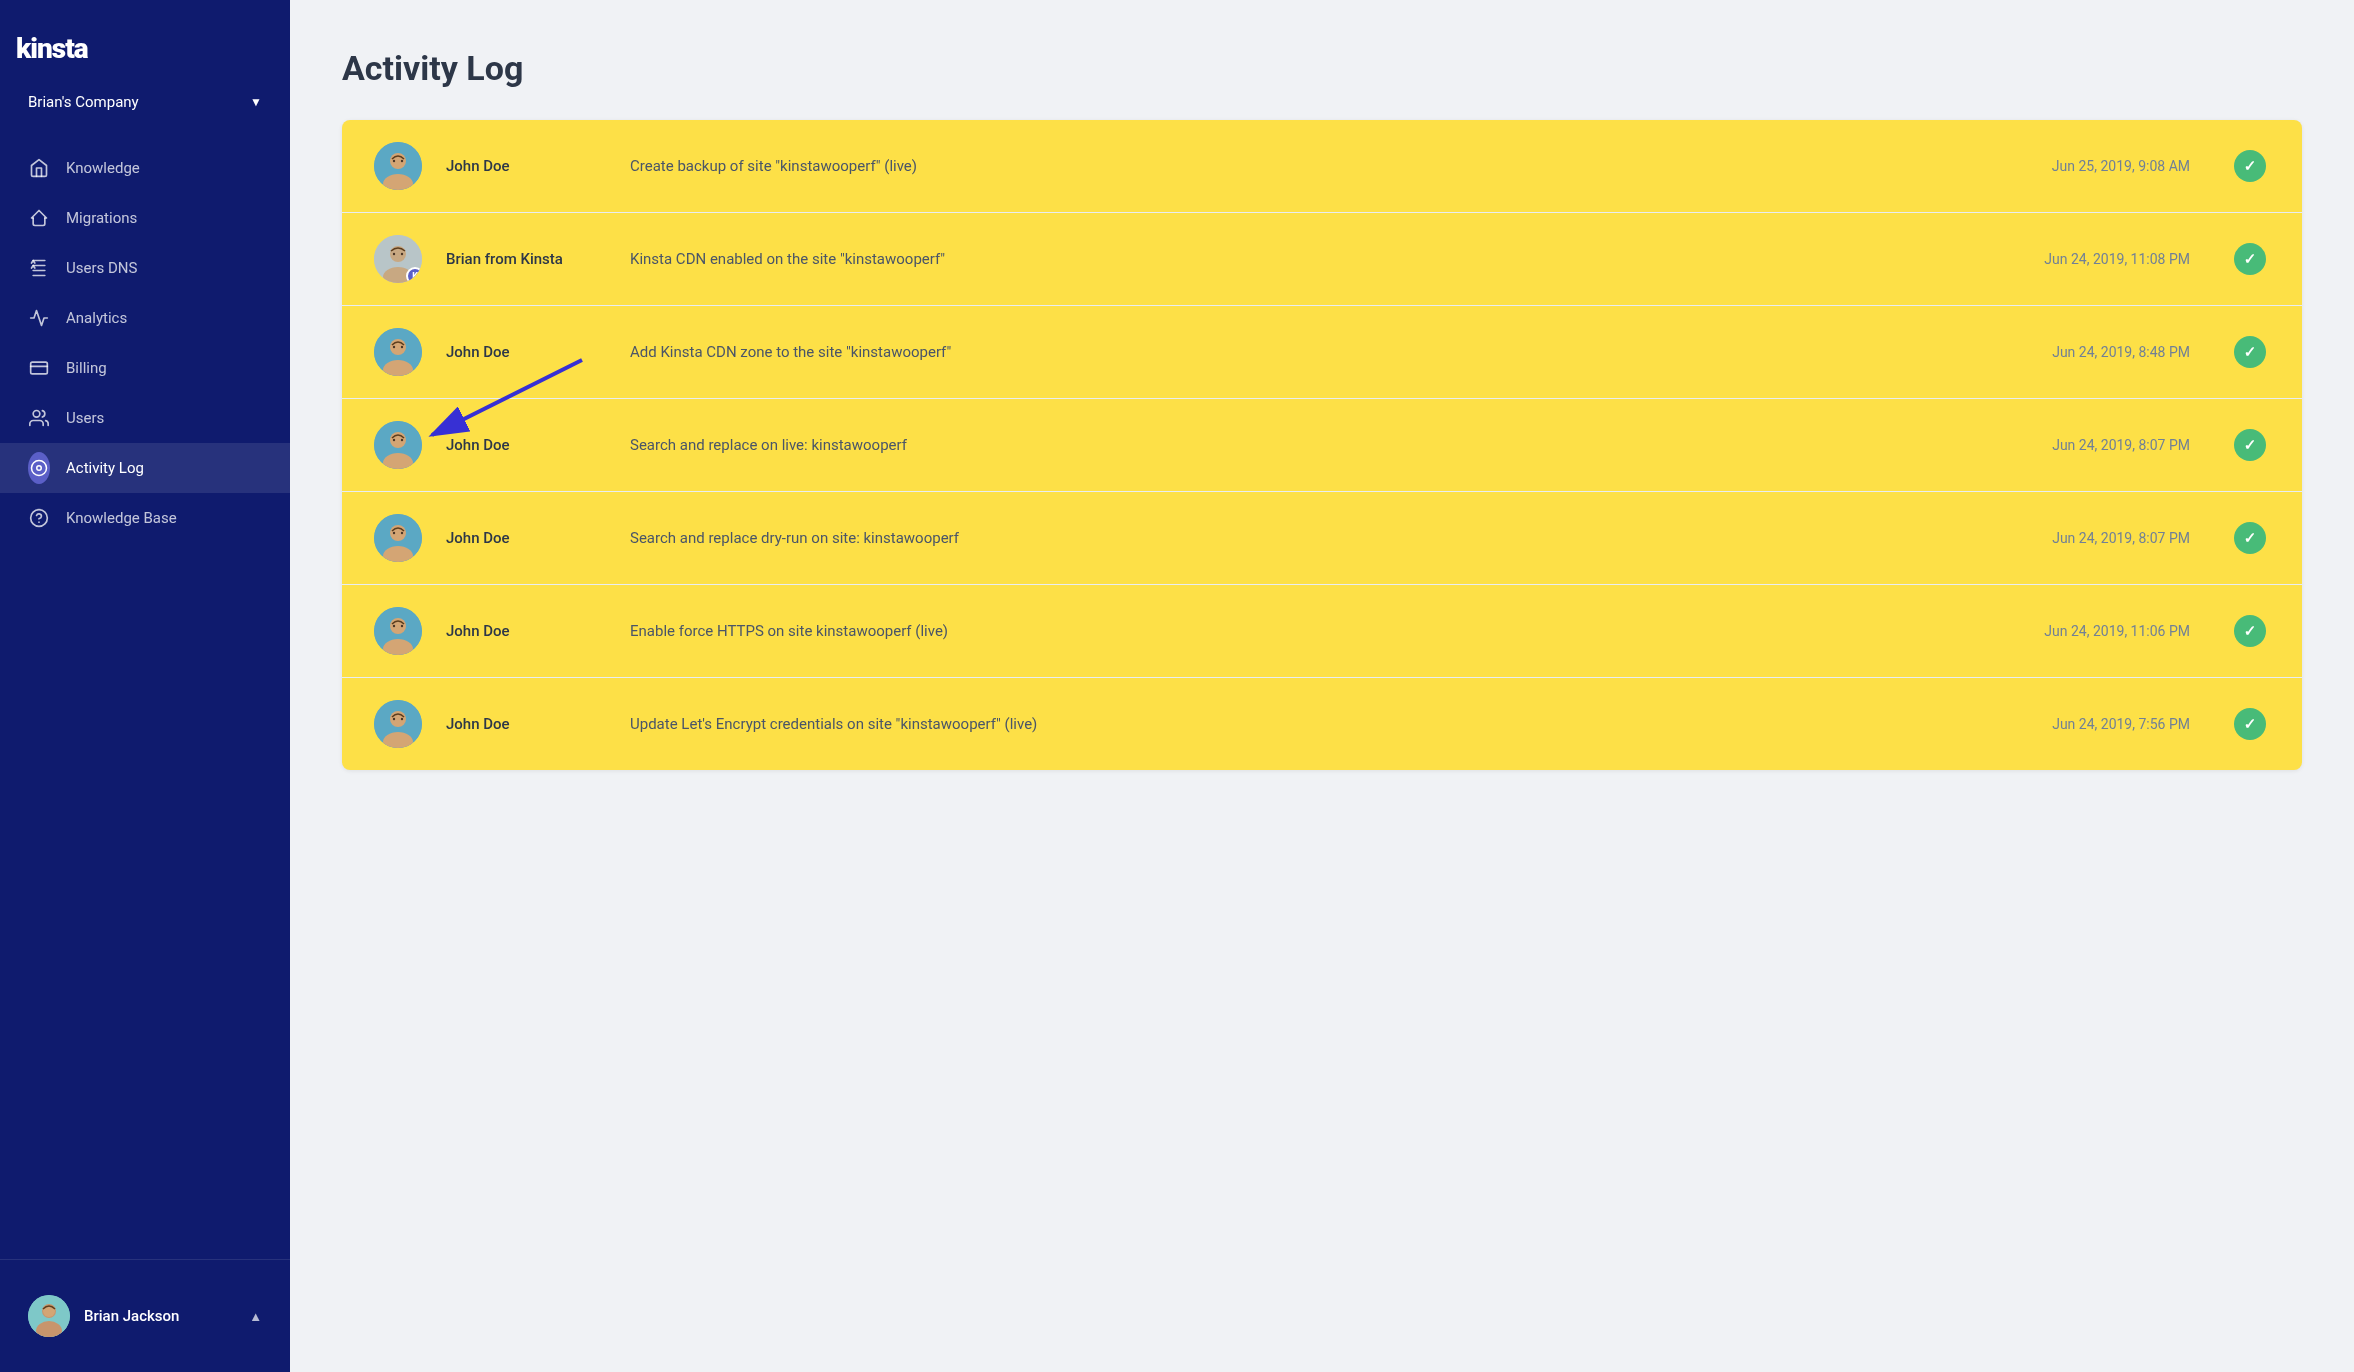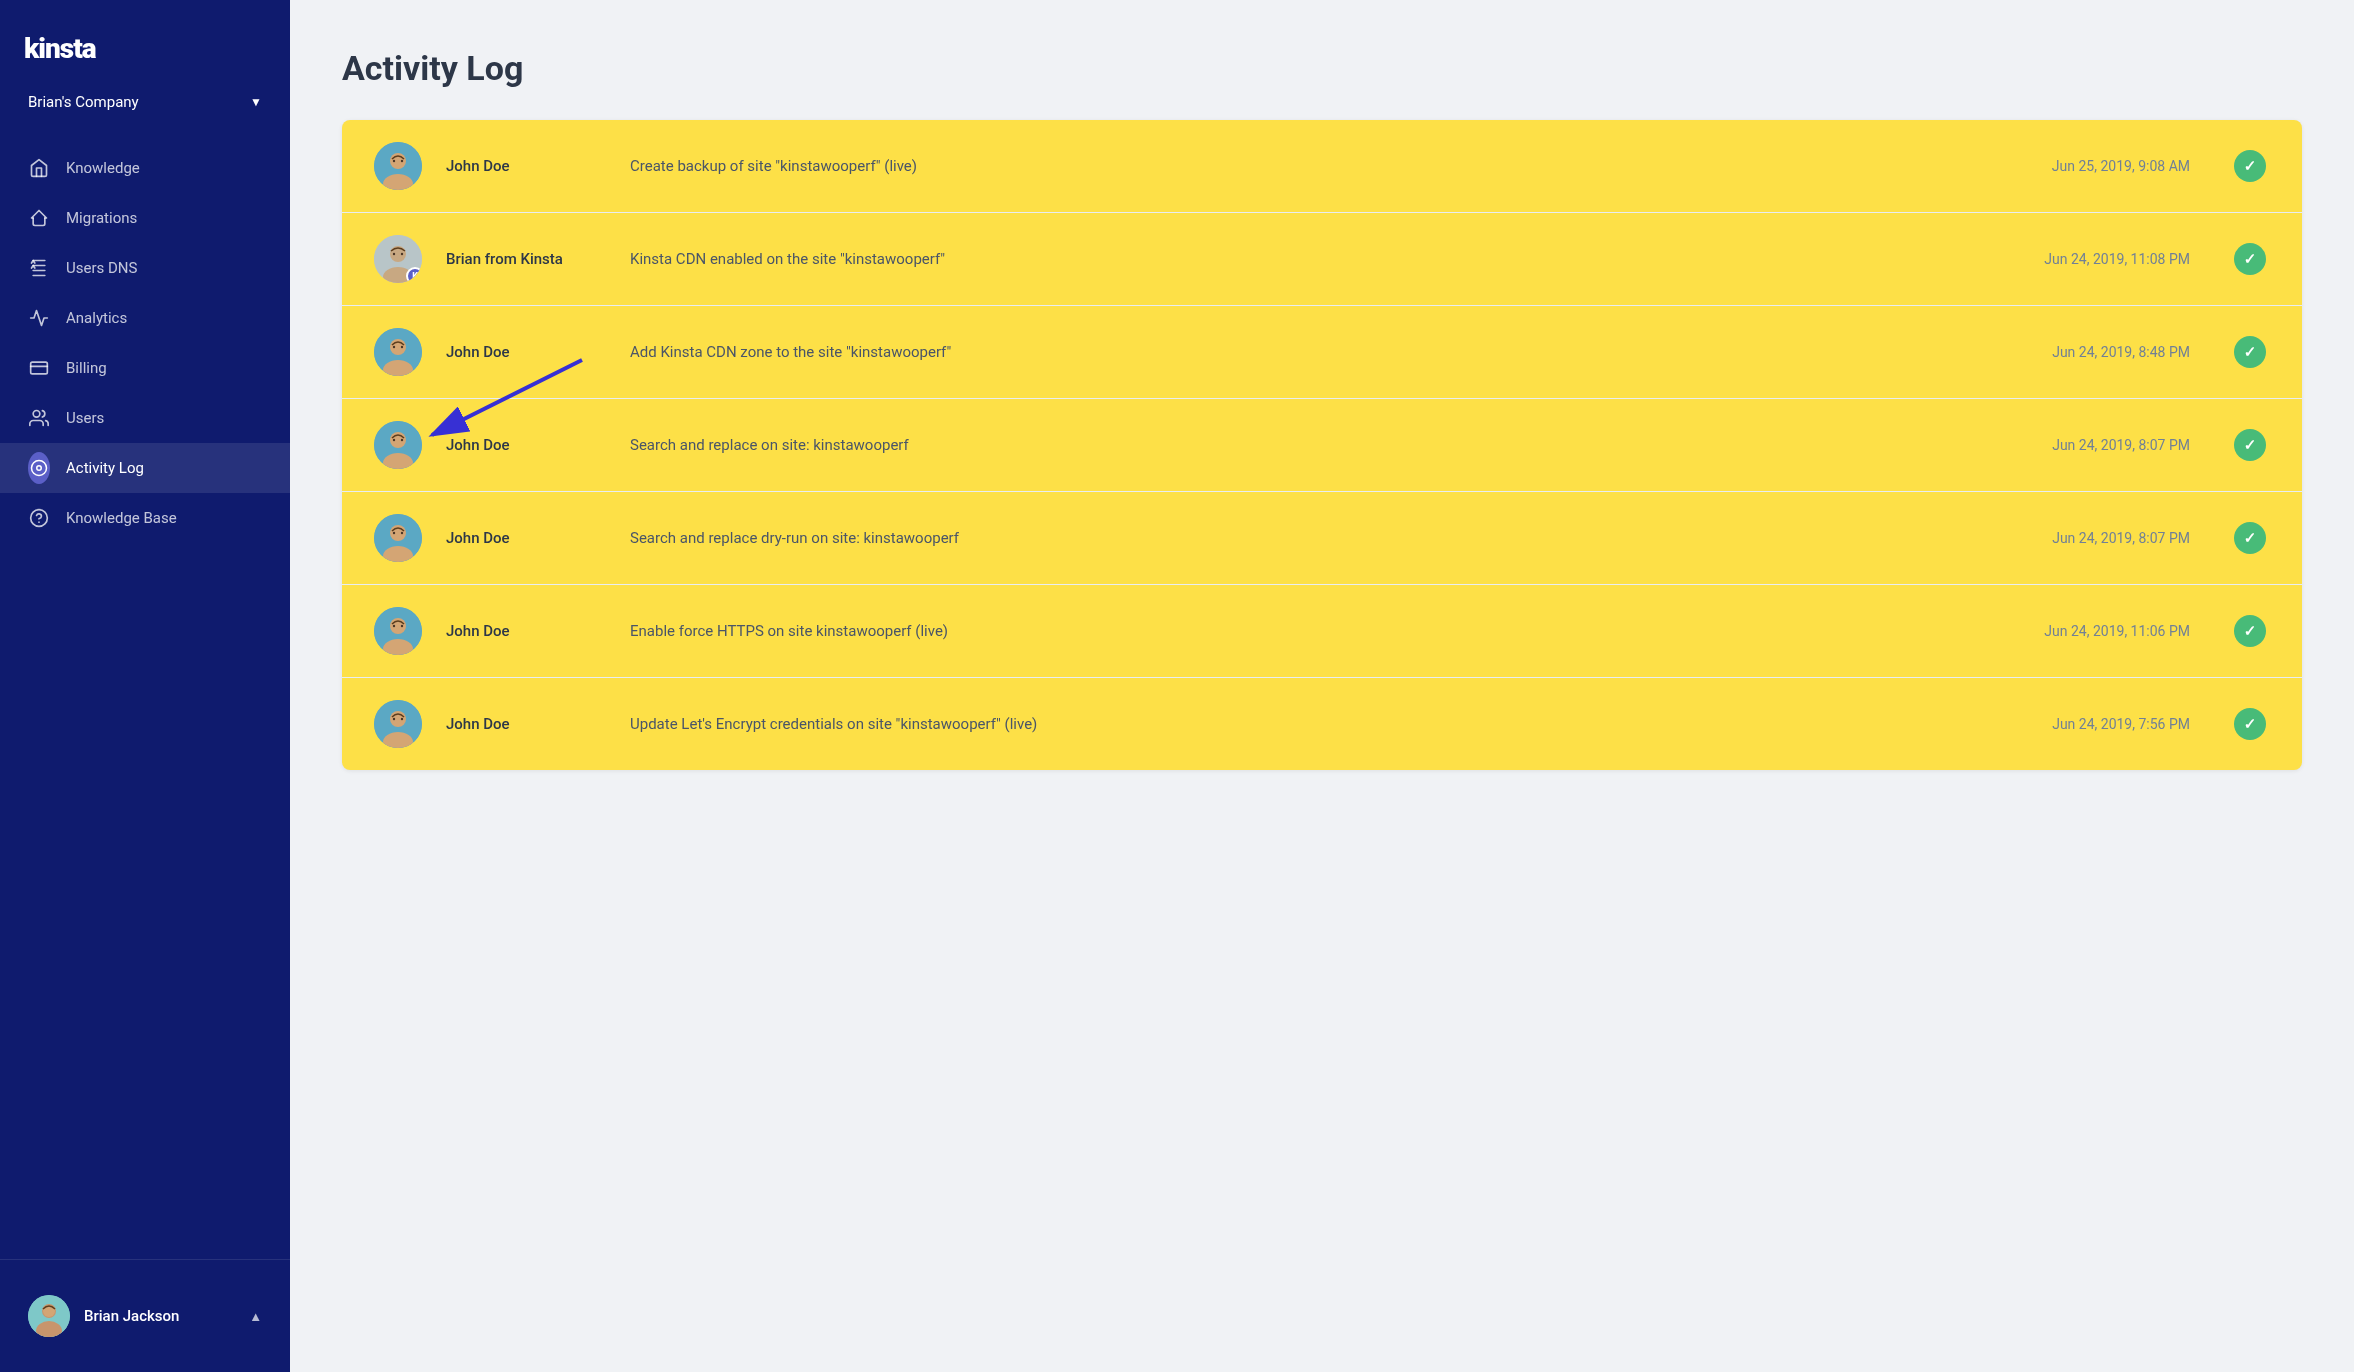--- a/index.html
+++ b/index.html
@@ -9,21 +9,21 @@
     .sidebar {
       width: 290px;
       min-width: 290px;
       background: #0f1b6e;
       display: flex;
       flex-direction: column;
       height: 100vh;
       overflow-y: auto;
     }
     .sidebar-logo {
-      padding: 32px 24px 20px;
+      padding: 32px 16px 20px;
     }
     .logo-text {
       color: #fff;
       font-size: 28px;
       font-weight: 900;
       letter-spacing: -1px;
       text-transform: lowercase;
     }
     .company-selector {
       display: flex;
@@ -425,21 +425,21 @@
         <svg viewBox="0 0 48 48" xmlns="http://www.w3.org/2000/svg">
           <circle cx="24" cy="24" r="24" fill="#5ba8c4"></circle>
           <circle cx="24" cy="19" r="8" fill="#d4a574"></circle>
           <ellipse cx="24" cy="42" rx="15" ry="10" fill="#d4a574"></ellipse>
           <path d="M18 17 Q24 11 30 17" stroke="#5c3d1e" stroke-width="1.5" fill="none"></path>
           <circle cx="20" cy="19" r="1.2" fill="#4a3728"></circle>
           <circle cx="28" cy="19" r="1.2" fill="#4a3728"></circle>
         </svg>
       </div>
       <div class="row-user">John Doe</div>
-      <div class="row-action">Search and replace on site: kinstawooperf</div>
+      <div class="row-action">Search and replace on live: kinstawooperf</div>
       <div class="row-time">Jun 24, 2019, 8:07 PM</div>
       <div class="row-status">
         <div class="status-check">
           <span class="check-mark">✓</span>
         </div>
       </div>
     </div>
 
     <div class="activity-row">
       <div class="row-avatar avatar-john" style="position:relative;">

